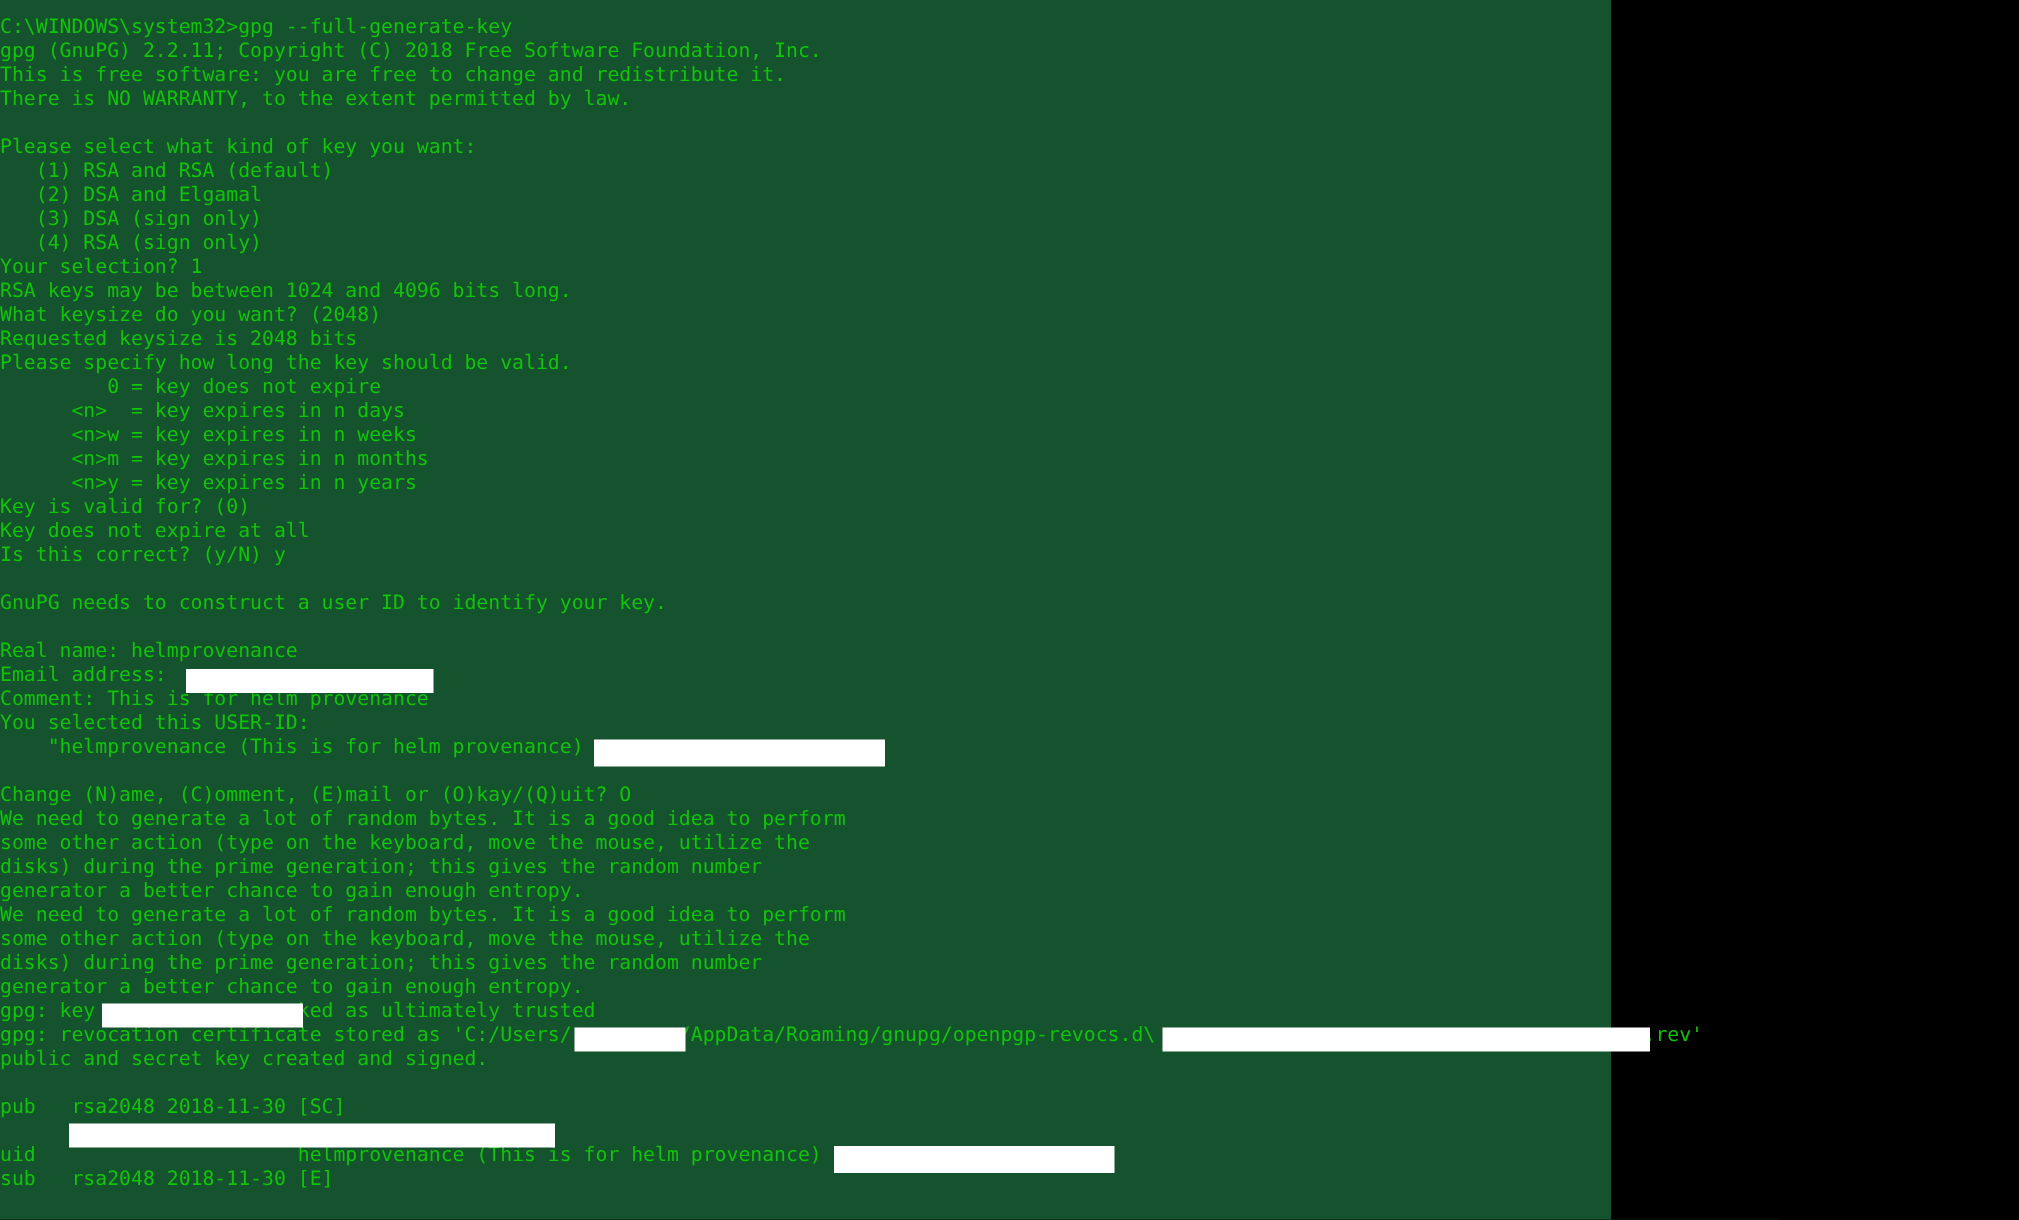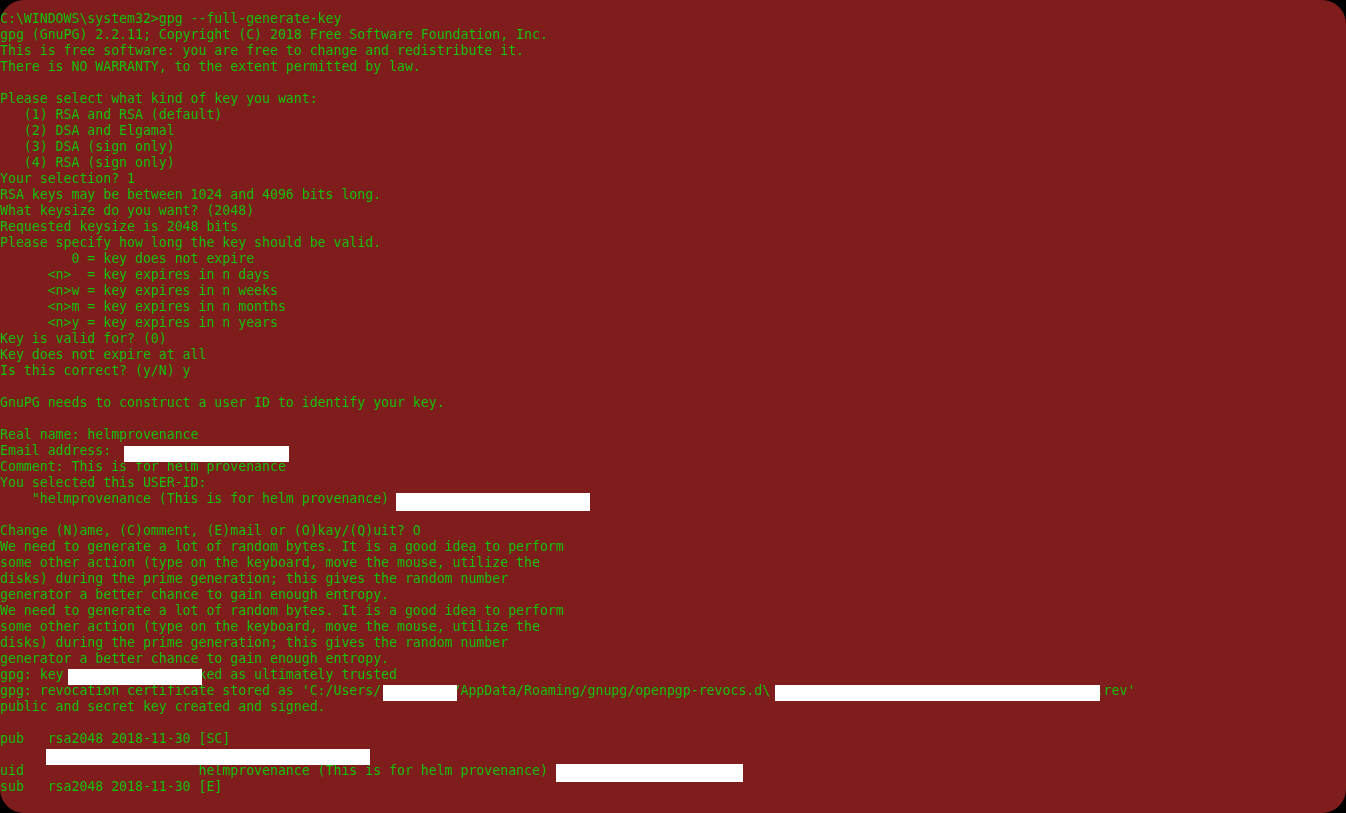--- a/index.html
+++ b/index.html
@@ -9,26 +9,25 @@
     background: #000000;
   }
   body {
     width: 1346px;
     height: 813px;
     overflow: hidden;
     font-family: "DejaVu Sans Mono", "Liberation Mono", monospace;
   }
   #terminal {
     position: relative;
-    width: 1346px;
+    width: 1074px;
     height: 813px;
-    background: #7f1d1d;
+    background: #14532d;
     padding: 0;
     box-sizing: border-box;
-    border-radius: 24px;
   }
   #screen {
     position: absolute;
     left: 0px;
     top: 11px;
     width: 1346px;
     font-size: 13.2px;
     line-height: 16px;
     letter-spacing: 0px;
     color: #13C20A;

